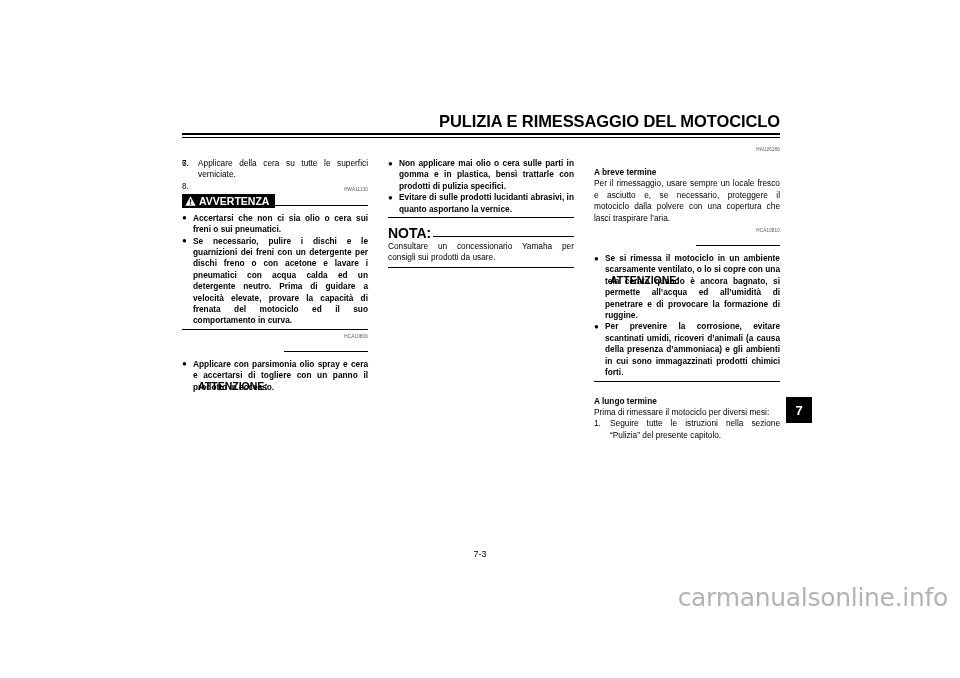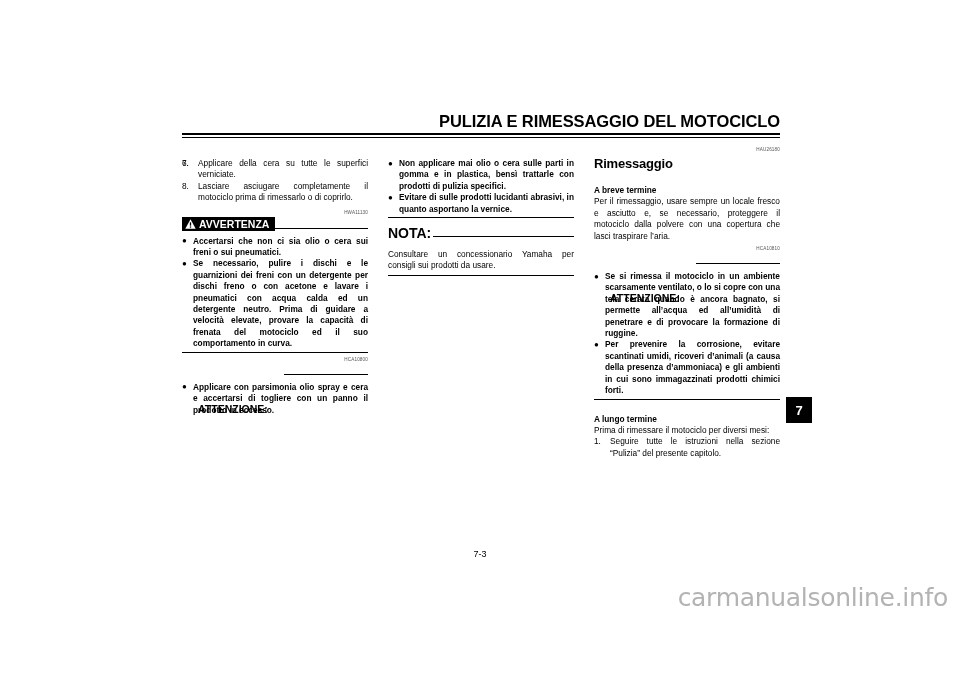--- a/index.html
+++ b/index.html
@@ -284,21 +284,20 @@
     <ol class="numlist">
       <li>
         <span class="num">6.</span>
       </li>
       <li>
         <span class="num">7.</span>
         <span>Applicare della cera su tutte le superfici verniciate.</span>
       </li>
       <li>
         <span class="num">8.</span>
-        <span>Lasciare asciugare completamente il motociclo prima di rimessarlo o di coprirlo.</span>
       </li>
     </ol>
 
     <div class="spacer-s"></div>
 
     <div class="codeid">HWA11130</div>
 
     <div class="warnbar">
       <div class="plate">
         <span class="warn-tri">
@@ -361,31 +360,30 @@
 
     <div class="endrule"></div>
 
     <div class="spacer-m"></div>
 
     <div class="notabar">
       <div class="plate">NOTA:</div>
       <div class="tail"></div>
     </div>
 
-    <p class="just" style="margin-top:10px">Consultare un concessionario Yamaha per consigli sui prodotti da usare.</p>
+    <p class="just" style="margin-top:2px">Consultare un concessionario Yamaha per consigli sui prodotti da usare.</p>
 
     <div class="endrule" style="margin-top:3px"></div>
 
   </div>
 
   <div class="col col-3" style="top:146px">
 
     <div class="codeid">HAU26180</div>
 
-    <div class="sec-title" style="margin-top:3px">Rimessaggio</div>
 
     <div class="spacer-l"></div>
 
     <div class="sub-title">A breve termine</div>
     <p class="just">Per il rimessaggio, usare sempre un locale fresco e asciutto e, se necessario, proteggere il motociclo dalla polvere con una copertura che lasci traspirare l’aria.</p>
 
     <div class="codeid" style="margin-top:3px">HCA10810</div>
 
     <div class="cautbar">
       <div class="plate">ATTENZIONE:</div>

